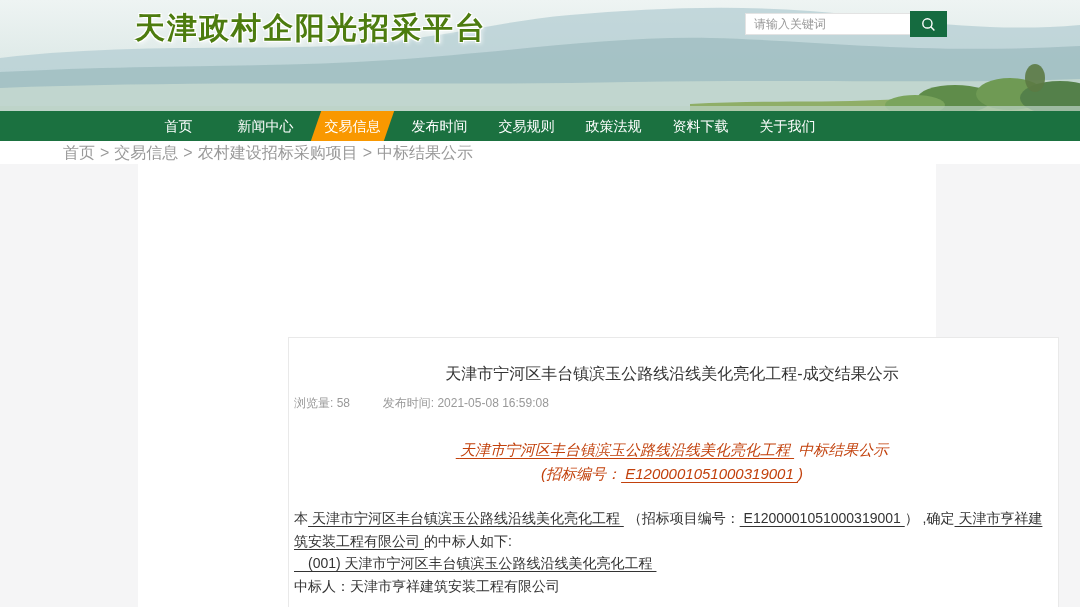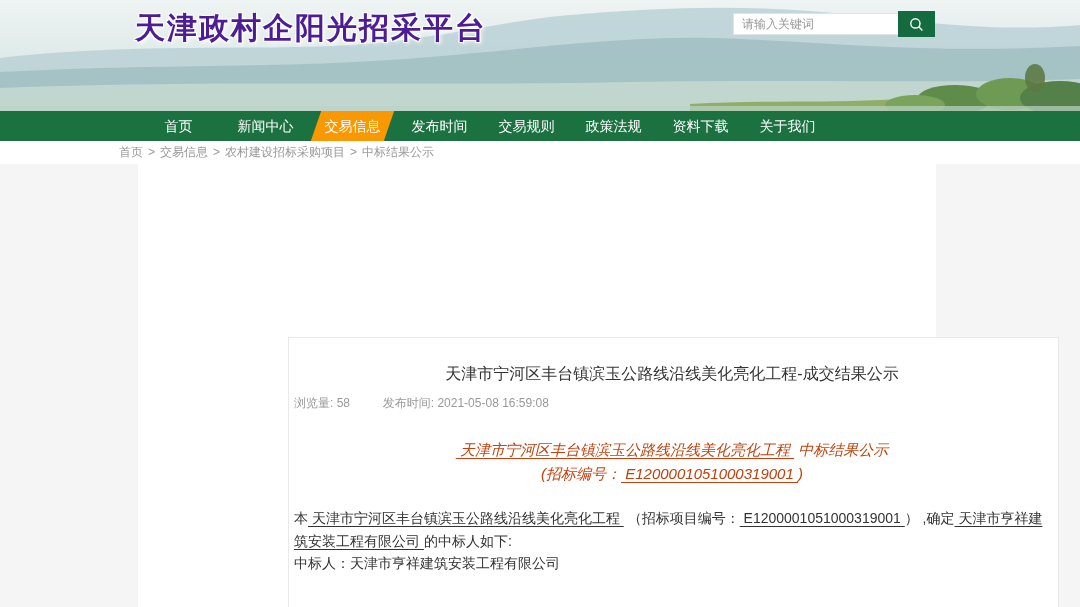--- a/index.html
+++ b/index.html
@@ -4,43 +4,43 @@
 <style>
   * { margin:0; padding:0; box-sizing:border-box; }
   html,body { background:#fff; }
   body { font-family:"Liberation Sans","DejaVu Sans",sans-serif; }
   .page { position:relative; width:1080px; height:607px; overflow:hidden; background:#fff; }
 
   
   .hero { position:absolute; left:0; top:0; width:1080px; height:111px; overflow:hidden; }
   .hero svg.bg { position:absolute; left:0; top:0; width:100%; height:100%; display:block; }
   .hero-title { position:absolute; left:135px; top:8px; font-size:30px; font-weight:bold;
-    color:#4c1d95; letter-spacing:2px;
+    color:#4d7c0f; letter-spacing:2px;
     text-shadow:-1px -1px 0 #fff, 1px -1px 0 #fff, -1px 1px 0 #fff, 1px 1px 0 #fff, 2px 2px 4px rgba(255,255,255,.8); }
   .search { position:absolute; left:733px; top:11px; display:flex; align-items:center; }
   .search input { width:165px; height:22px; border:1px solid #e3e3e3; border-right:none; background:#fff;
-    font-size:12px; padding:1px 8px; color:#333; outline:none; }
+    font-size:12px; padding:1px 8px; color:#333; outline:none;margin-left:12px; }
   .search input::placeholder { color:#999; }
   .search button { width:37px; height:26px; background:#156B40; border:none; display:flex;
     align-items:center; justify-content:center; cursor:pointer; }
 
   
   .navbar { position:absolute; left:0; top:111px; width:1080px; height:30px; background:#1B7140; }
   .nav-items { display:flex; padding-left:135px; height:100%; }
   .nav-item { position:relative; width:87px; height:30px; line-height:30px; text-align:center;
     color:#fff; font-size:14px; cursor:pointer; }
   .nav-item .bg { display:none; }
   .nav-item.active .bg { display:block; position:absolute; left:7px; right:7px; top:0; bottom:0;
     background:#F99800; transform:skewX(-19deg); }
   .nav-item .lbl { position:relative; z-index:1; }
   .nav-indicator { position:absolute; left:381px; top:141px; width:17px; height:4px; background:#A9C4B1; }
 
   
   .breadcrumb-row { position:absolute; left:0; top:141px; width:1080px; height:23px; background:#fff; }
-  .breadcrumb { padding-left:119px; line-height:23px; font-size:12px; color:#999; }
+  .breadcrumb { padding-left:63px; line-height:23px; font-size:16px; color:#999; }
   .breadcrumb .crumb { color:#999; cursor:pointer; }
   .breadcrumb .sep { margin:0 5px; color:#999; }
 
   
   .main-bg { position:absolute; left:0; top:164px; width:1080px; height:443px; background:#F5F5F6; }
   .wrapper { position:absolute; left:138px; top:164px; width:798px; height:443px; background:#fff; }
   .content-box { position:absolute; left:150px; top:173px; width:771px; height:520px;
     background:#fff; border:1px solid #E9E9E9; padding:0 8px 0 5px; }
 
   .doc-title { margin-top:26px; text-align:center; font-size:16px; font-weight:400; color:#333; }
@@ -116,18 +116,19 @@
         <span class="gap"></span>
         <span>发布时间:</span>
         <span>2021-05-08 16:59:08</span>
       </div>
       <div class="doc-subtitles" id="subtitles">
           <div class="line"><span class="u"> 天津市宁河区丰台镇滨玉公路线沿线美化亮化工程 </span><span> 中标结果公示</span></div>
           <div class="line"><span>(招标编号：</span><span class="u"> E1200001051000319001 </span><span>)</span></div>
         </div>
       <div class="doc-body" id="doc-body">
           <div class="line"><span>本</span><span class="u"> 天津市宁河区丰台镇滨玉公路线沿线美化亮化工程 </span><span> （招标项目编号：</span><span class="u"> E1200001051000319001 </span><span>） ,确定</span><span class="u"> 天津市亨祥建筑安装工程有限公司 </span><span>的中标人如下:</span></div>
+          <div class="line"><span class="u">　(001) 天津市宁河区丰台镇滨玉公路线沿线美化亮化工程 </span></div>
           <div class="line"><span>中标人：天津市亨祥建筑安装工程有限公司</span></div>
         </div>
     </div>
   </div>
 
 </div>
 
 </body></html>

